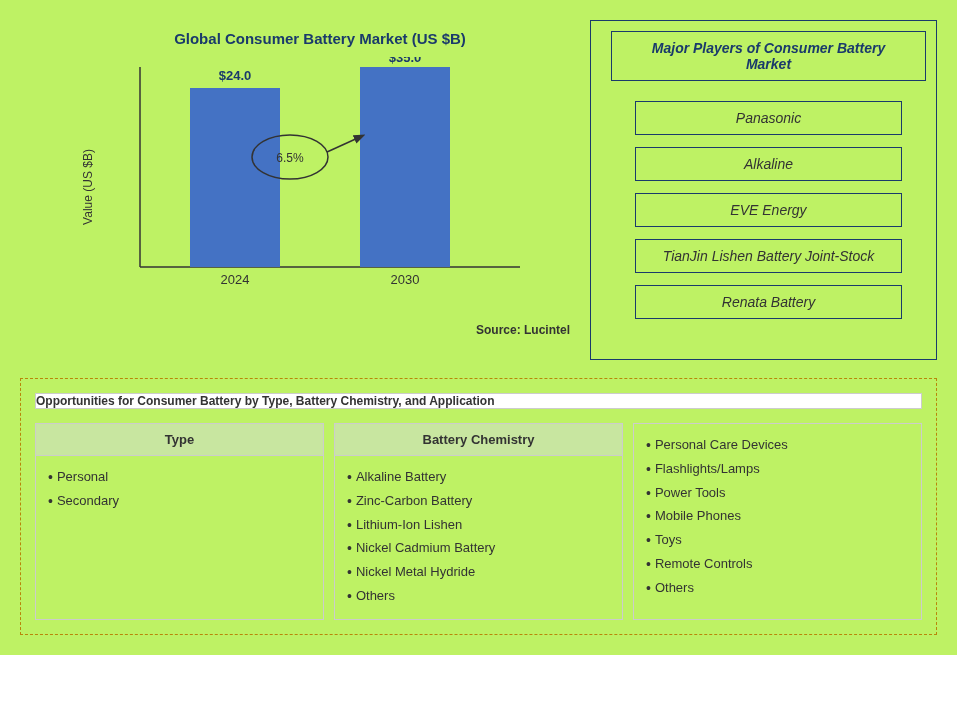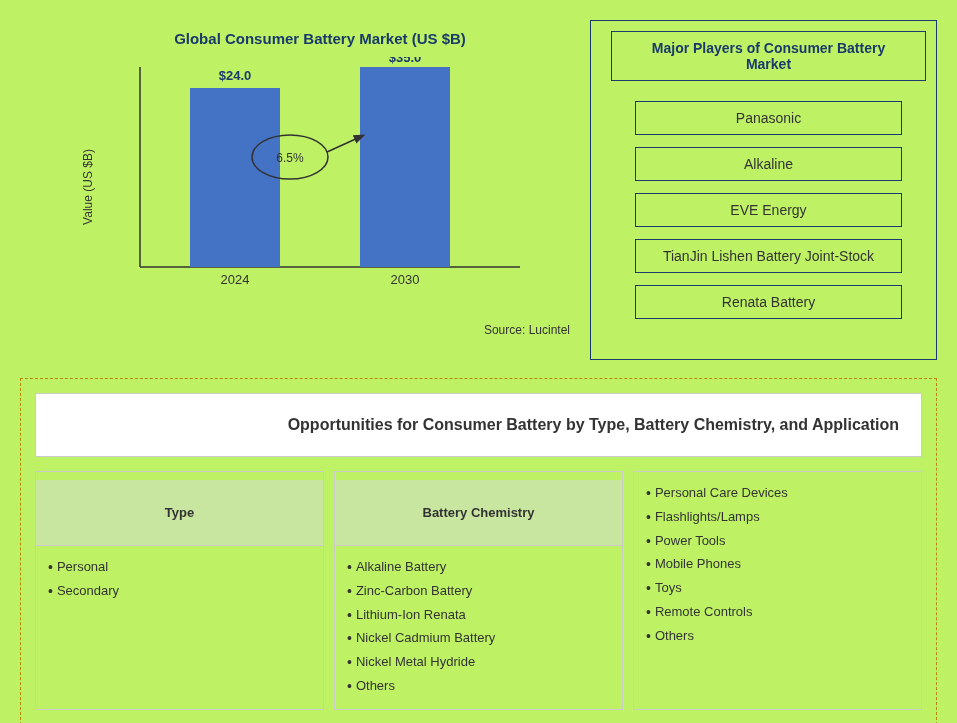--- a/index.html
+++ b/index.html
@@ -59,36 +59,37 @@
     }
 
     .chart-svg-area {
       width: 100%;
       height: 100%;
     }
 
     .source-text {
       text-align: right;
       font-size: 12px;
-      font-weight: normal;
+      font-weight: bold;
       color: #333;
       margin-top: 6px;
     }
 
     
     .players-container {
       flex: 1;
       padding: 10px 10px 10px 20px;
       border: 1.5px solid #1a3a6b;
       margin-left: 10px;
       display: flex;
       flex-direction: column;
       align-items: center;
       justify-content: flex-start;
       min-height: 340px;
+      font-style: italic;
     }
 
     .players-title {
       font-size: 14px;
       font-weight: bold;
       color: #1a3a6b;
       text-align: center;
       border: 1.5px solid #1a3a6b;
       padding: 8px 20px;
       width: 100%;
@@ -106,26 +107,26 @@
     }
 
     
     .bottom-section {
       border: 1.5px dashed #b8860b;
       padding: 14px;
       margin-top: 4px;
     }
 
     .opportunities-title {
-      text-align: right;
-      font-size: 16px;
+      text-align: left;
+      font-size: 12px;
       font-weight: bold;
       color: #333;
       border: 1.5px solid #ccc;
-      padding: 22px;
+      padding: 0;
       margin-bottom: 14px;
       background: #fff;
     }
 
     .opportunities-grid {
       display: flex;
       flex-direction: row;
       gap: 10px;
     }
 
@@ -133,23 +134,22 @@
       flex: 1;
       border: 1px solid #ccc;
     }
 
     .opp-header {
       background: #c8e6a0;
       font-weight: bold;
       font-size: 13px;
       color: #333;
       text-align: center;
-      padding: 25px 6px;
+      padding: 8px 6px;
       border-bottom: 1px solid #ccc;
-      margin-top: 8px;
     }
 
     .opp-body {
       padding: 10px 12px;
       font-size: 13px;
       color: #333;
       line-height: 1.7;
     }
 
     .opp-body .item {
@@ -238,21 +238,21 @@
           <div class="item">
               <span class="bullet">•</span>
               <span>Alkaline Battery</span>
             </div>
           <div class="item">
               <span class="bullet">•</span>
               <span>Zinc-Carbon Battery</span>
             </div>
           <div class="item">
               <span class="bullet">•</span>
-              <span>Lithium-Ion Renata</span>
+              <span>Lithium-Ion Lishen</span>
             </div>
           <div class="item">
               <span class="bullet">•</span>
               <span>Nickel Cadmium Battery</span>
             </div>
           <div class="item">
               <span class="bullet">•</span>
               <span>Nickel Metal Hydride</span>
             </div>
           <div class="item">

